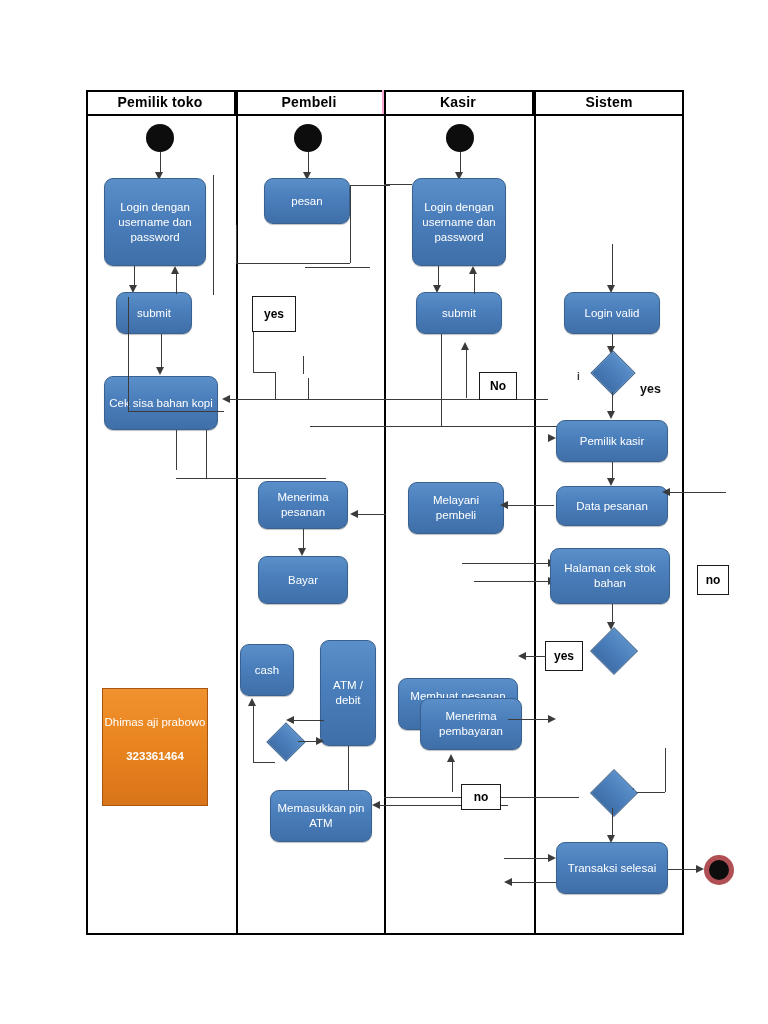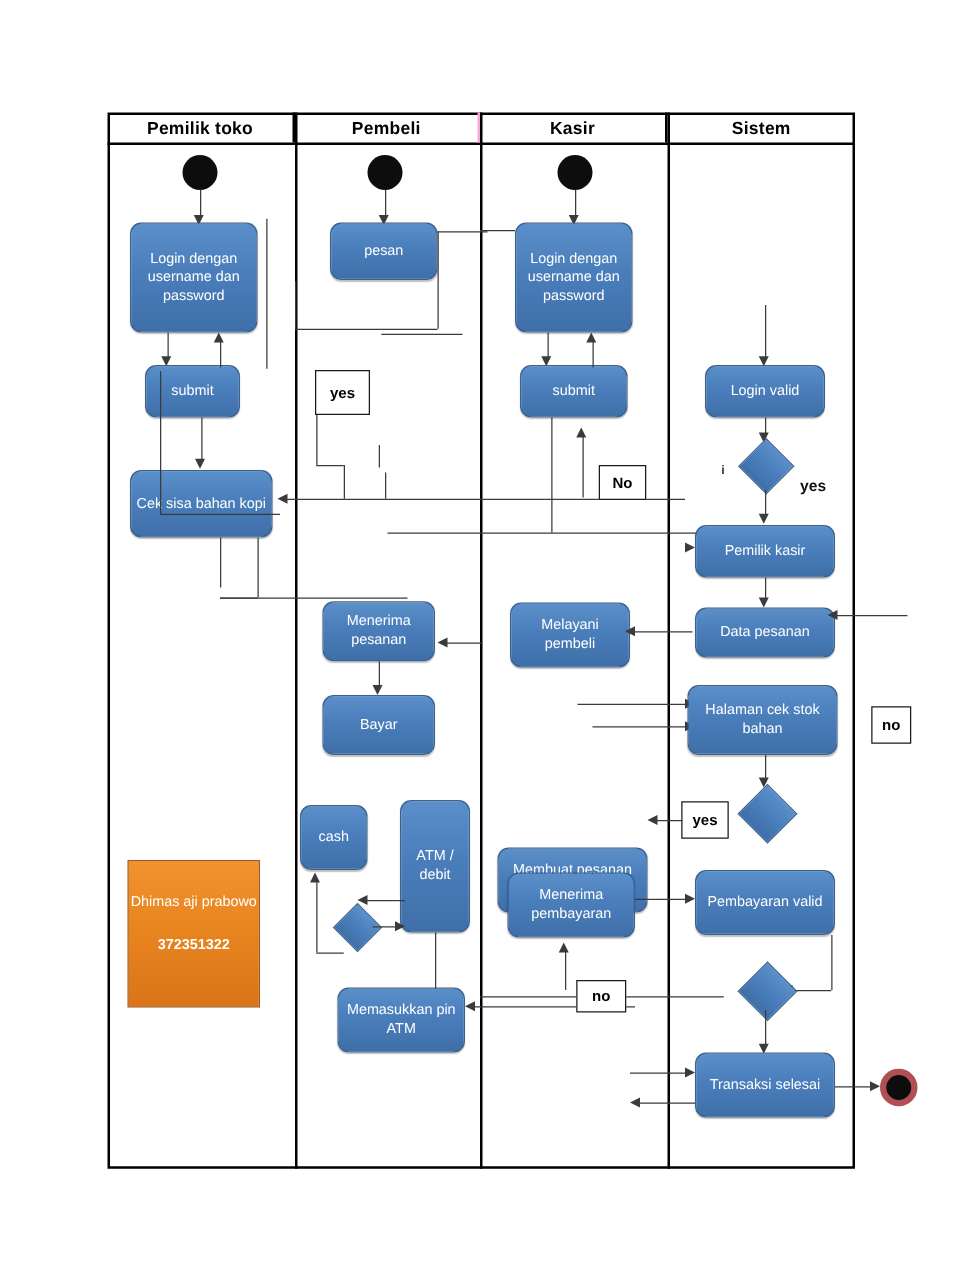--- a/index.html
+++ b/index.html
@@ -188,21 +188,21 @@
   <div class="vline" style="left:128px;top:297px;height:115px;"></div>
   <div class="hline" style="left:128px;top:411px;width:96px;"></div>
 
   <div class="vline" style="left:176px;top:430px;height:40px;"></div>
   <div class="vline" style="left:206px;top:430px;height:48px;"></div>
   <div class="hline" style="left:176px;top:478px;width:30px;"></div>
   <div class="hline" style="left:176px;top:478px;width:150px;"></div>
 
   <div class="note-box" style="left:102px;top:688px;width:106px;height:118px;">
     <div>Dhimas aji prabowo</div>
-    <div style="font-weight:bold;margin-top:12px;">372351322</div>
+    <div style="font-weight:bold;margin-top:12px;">323361464</div>
   </div>
 
   <div class="start-node" style="left:294px;top:124px;width:28px;height:28px;"></div>
   <div class="vline" style="left:308px;top:152px;height:22px;"></div>
   <div class="arrow-d" style="left:303px;top:172px;"></div>
 
   <div class="node" style="left:264px;top:178px;width:86px;height:46px;">
     <span>pesan</span>
   </div>
 
@@ -303,21 +303,21 @@
   <div class="arrow-r" style="left:548px;top:577px;"></div>
 
   <div class="node" style="left:398px;top:630px;width:120px;height:52px;margin-top:48px;">
     <span>Membuat pesanan kopi</span>
   </div>
 
   <div class="label-box" style="left:545px;top:641px;width:38px;height:30px;">yes</div>
   <div class="hline" style="left:524px;top:656px;width:22px;"></div>
   <div class="arrow-l" style="left:518px;top:652px;"></div>
 
-  <div class="node" style="left:406px;top:698px;width:102px;height:52px;">
+  <div class="node" style="left:420px;top:698px;width:102px;height:52px;">
     <span>Menerima pembayaran</span>
   </div>
   <div class="hline" style="left:508px;top:719px;width:46px;"></div>
   <div class="arrow-r" style="left:548px;top:715px;"></div>
 
   <div class="vline" style="left:452px;top:760px;height:32px;"></div>
   <div class="arrow-u" style="left:447px;top:754px;"></div>
 
   <div class="label-box" style="left:461px;top:784px;width:40px;height:26px;">no</div>
   <div class="hline" style="left:384px;top:797px;width:77px;"></div>
@@ -364,23 +364,20 @@
     <span>Halaman cek stok bahan</span>
   </div>
 
   <div class="label-box" style="left:697px;top:565px;width:32px;height:30px;">no</div>
 
   <div class="vline" style="left:612px;top:604px;height:22px;"></div>
   <div class="arrow-d" style="left:607px;top:622px;"></div>
 
   <div class="diamond" style="left:597px;top:634px;width:32px;height:32px;"></div>
 
-  <div class="node" style="left:556px;top:696px;width:112px;height:52px;">
-    <span>Pembayaran valid</span>
-  </div>
 
   <div class="vline" style="left:665px;top:748px;height:44px;"></div>
   <div class="hline" style="left:632px;top:792px;width:33px;"></div>
   <div class="arrow-l" style="left:626px;top:788px;"></div>
 
   <div class="diamond" style="left:597px;top:776px;width:32px;height:32px;"></div>
 
   <div class="vline" style="left:612px;top:808px;height:30px;"></div>
   <div class="arrow-d" style="left:607px;top:835px;"></div>
 

